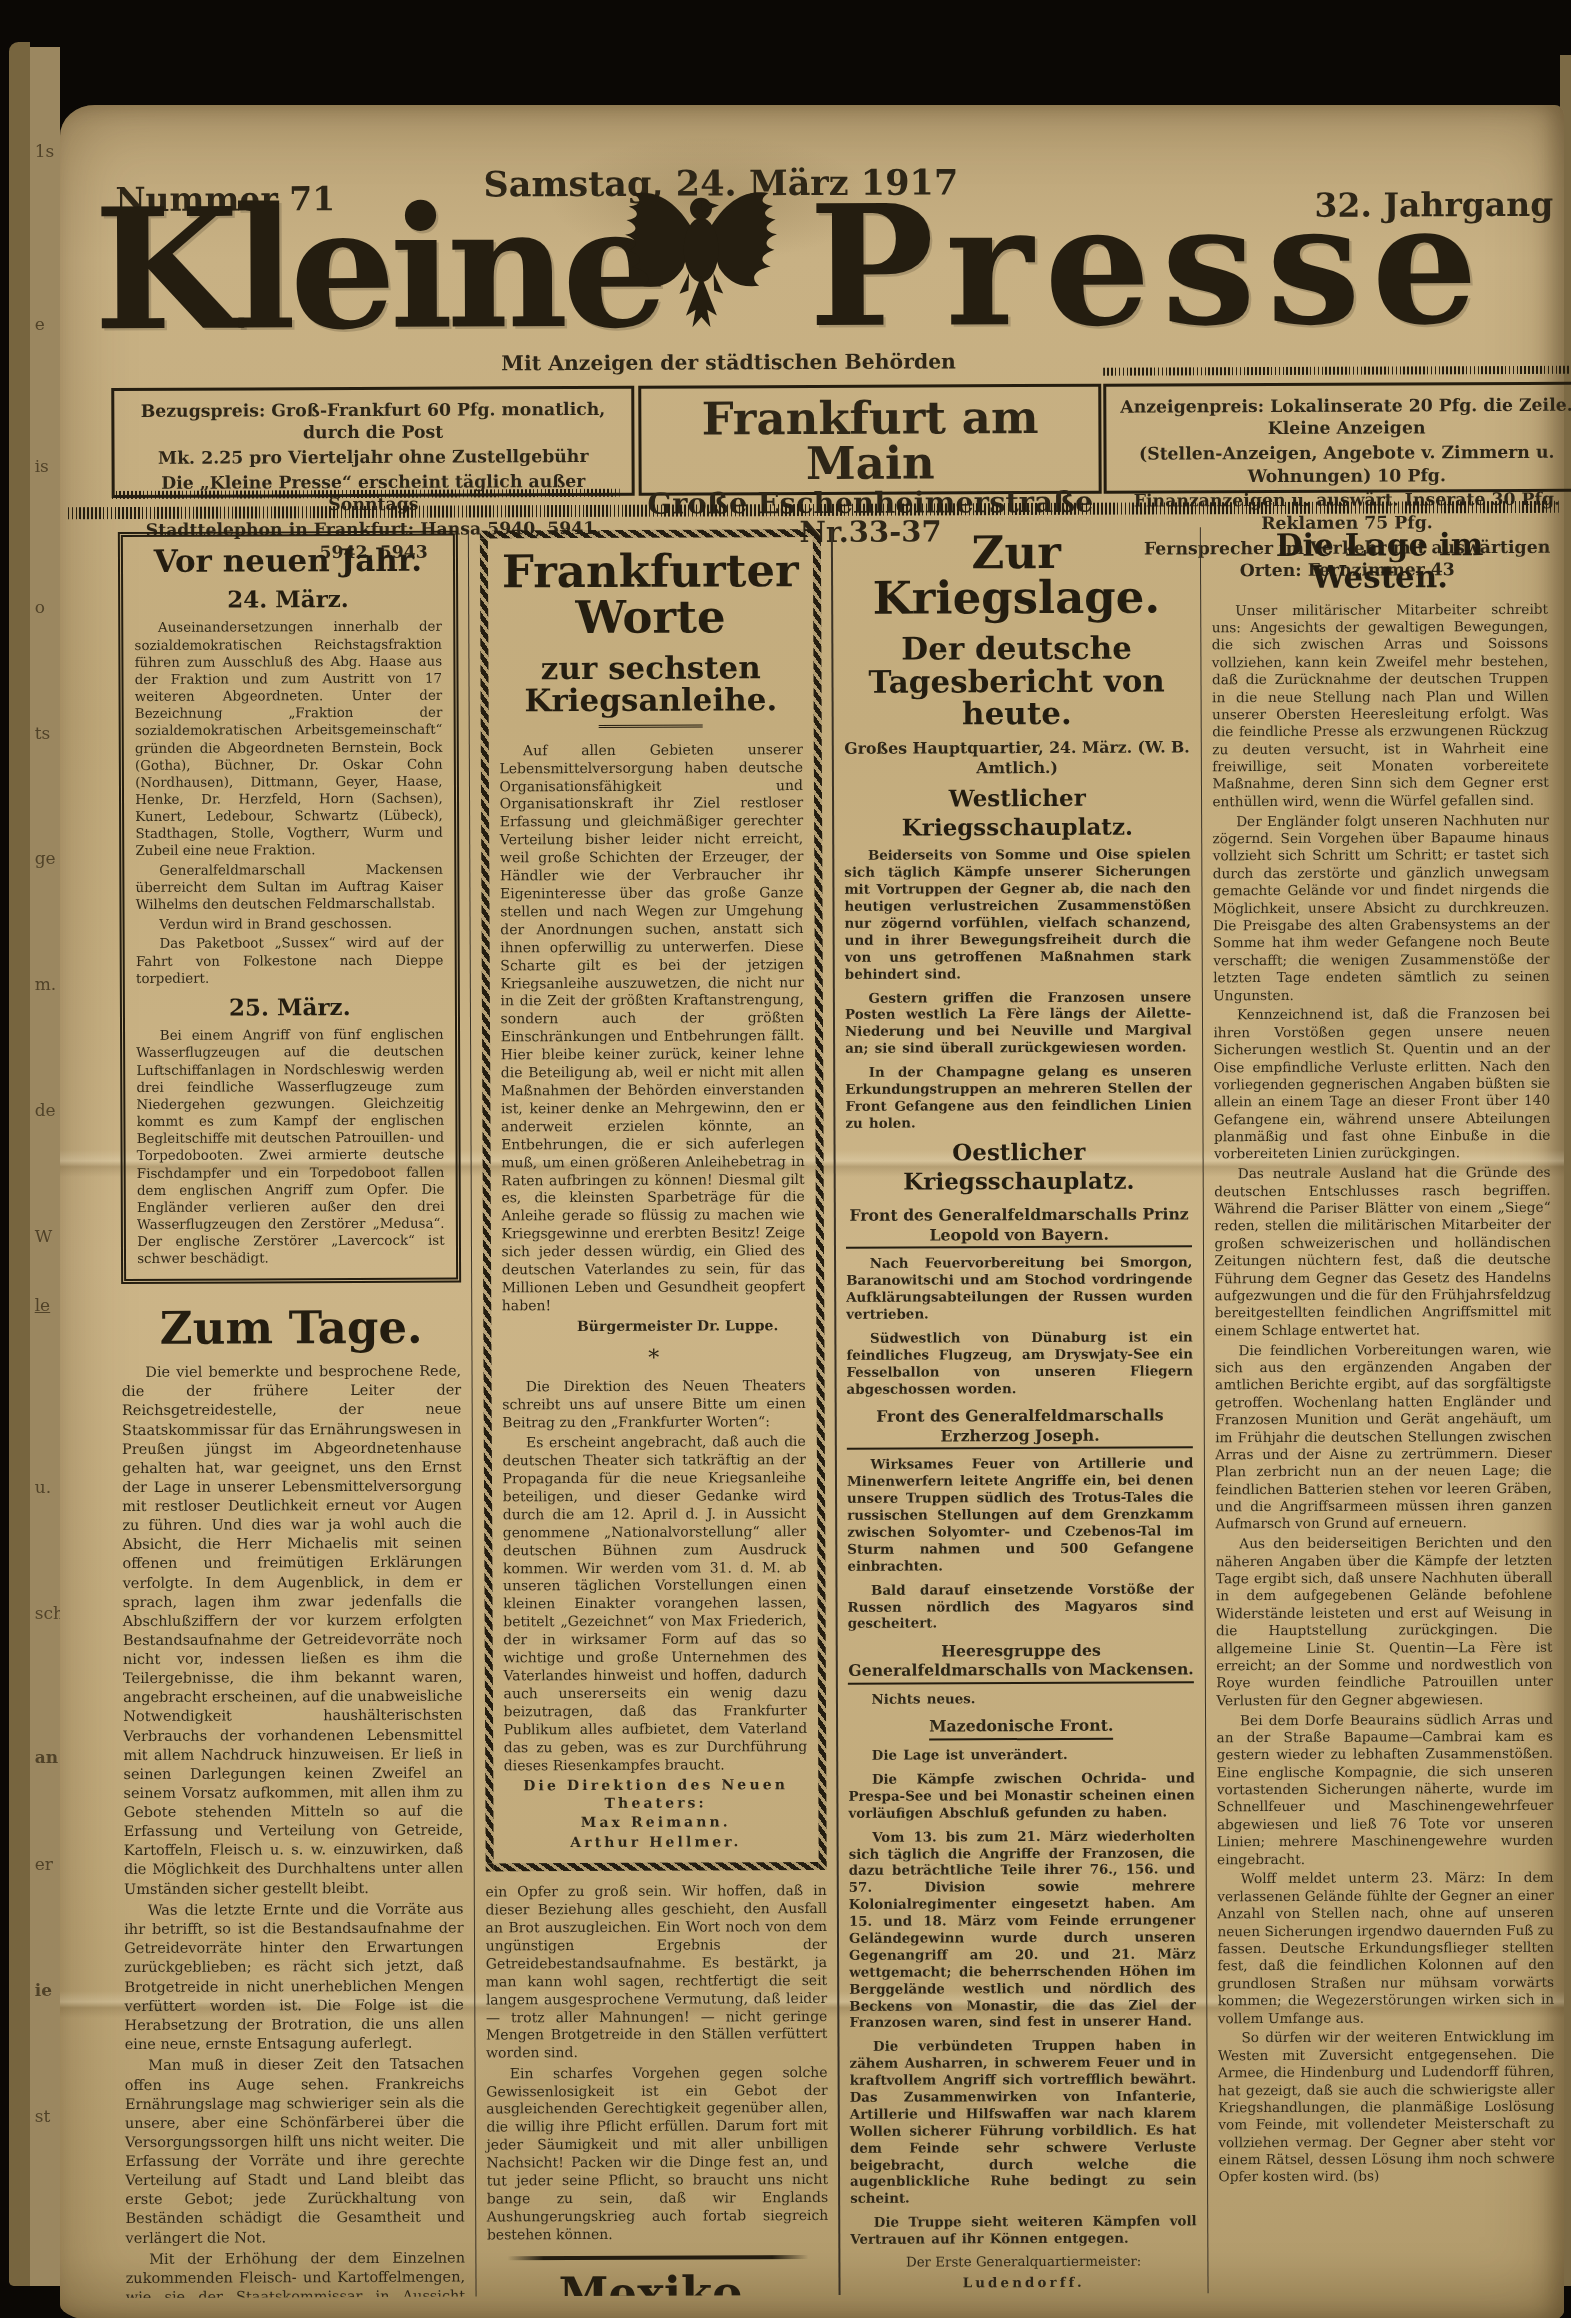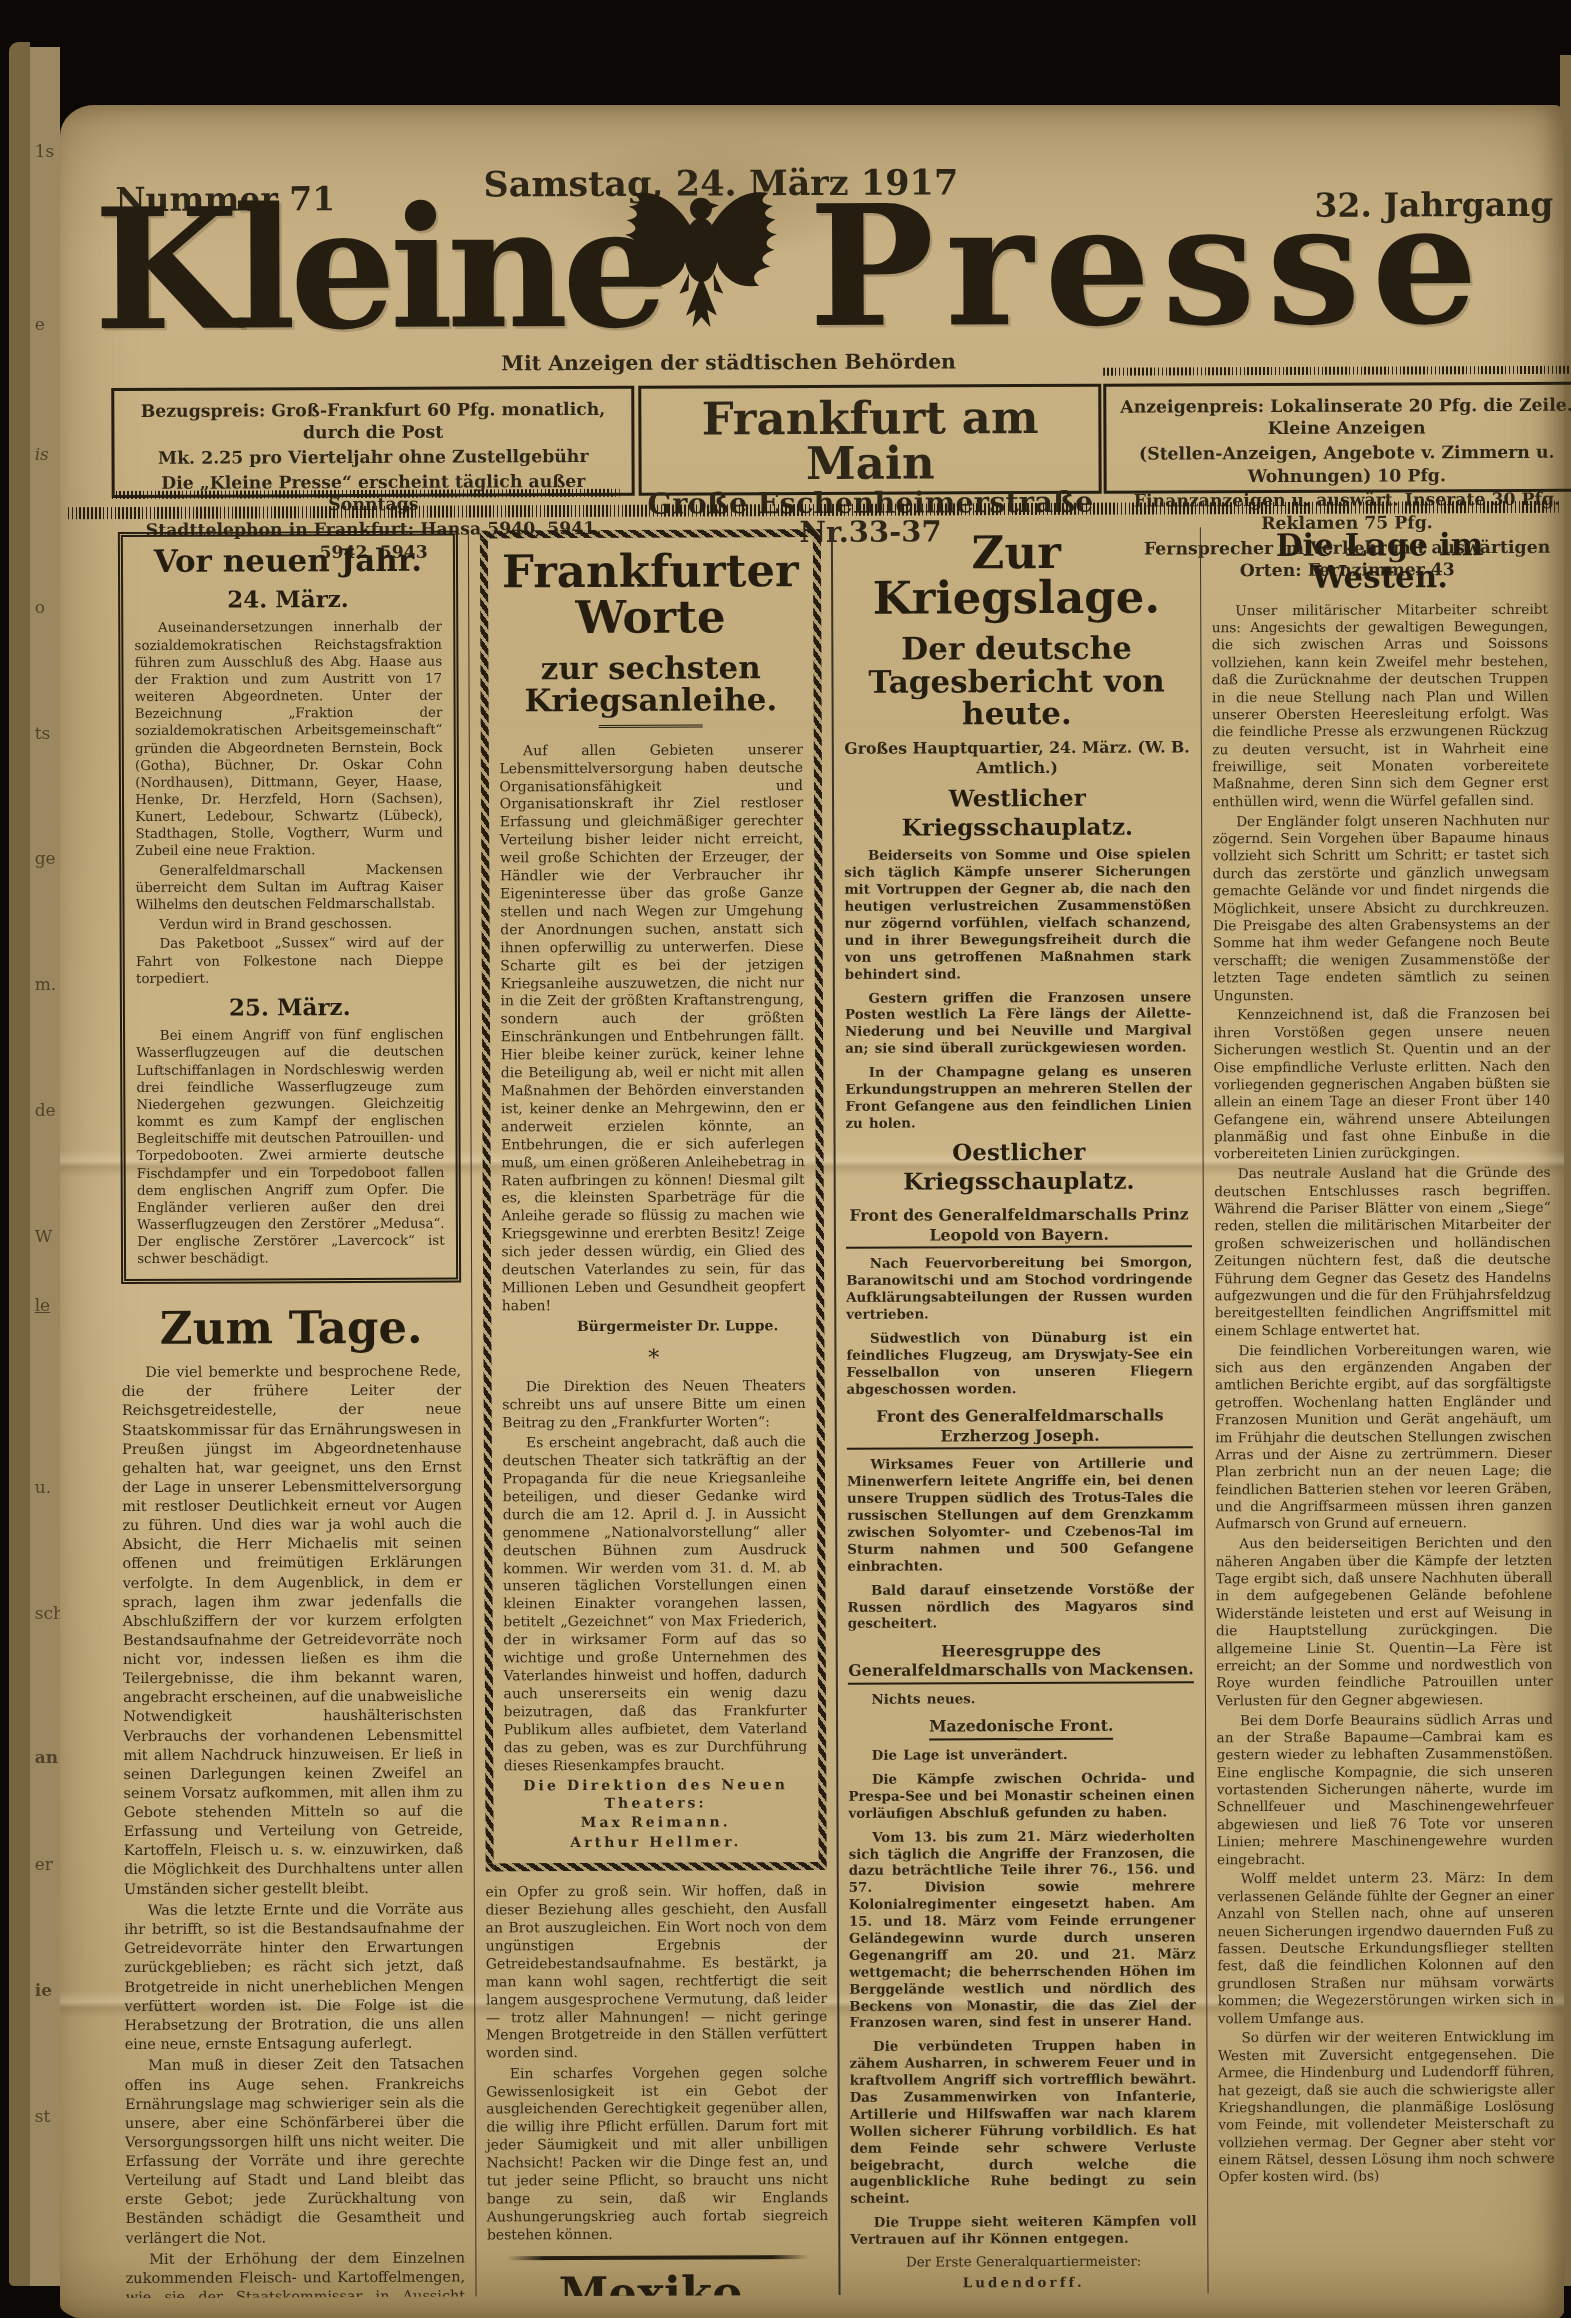--- a/index.html
+++ b/index.html
@@ -85,21 +85,21 @@
   .b-flourish{height:3.9px;margin:12.6px 6% 11px;
         background:linear-gradient(90deg,rgba(36,29,16,0),#241d10 12%,#241d10 88%,rgba(36,29,16,0));}
 </style>
 </head>
 <body>
 
 <div class="edge-strip-a"></div>
 <div class="edge-strip-b" id="edge-strip">
     <span style="top: 94px;">1s</span>
     <span style="top: 267px;">e</span>
-    <span style="top: 397px; font-style: italic;">is</span>
+    <span style="top: 409px;">is</span>
     <span style="top: 550px;">o</span>
     <span style="top: 676px;">ts</span>
     <span style="top: 801px;">ge</span>
     <span style="top: 927px;">m.</span>
     <span style="top: 1053px;">de</span>
     <span style="top: 1179px;">W</span>
     <span style="top: 1248px; text-decoration: underline;">le</span>
     <span style="top: 1430px;">u.</span>
     <span style="top: 1556px;">sch</span>
     <span style="top: 1700px; font-weight: bold;">an</span>

